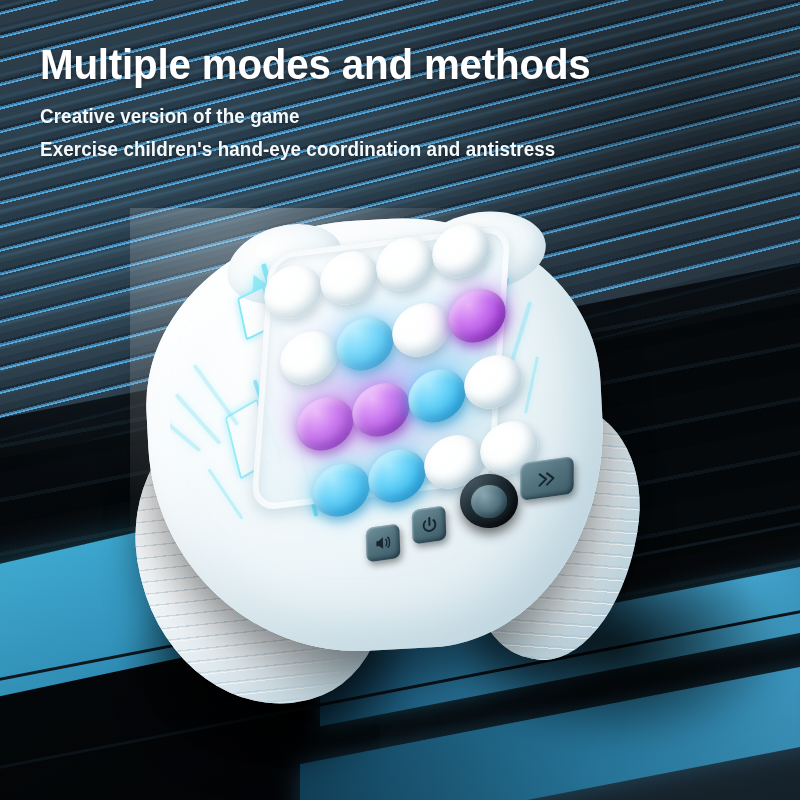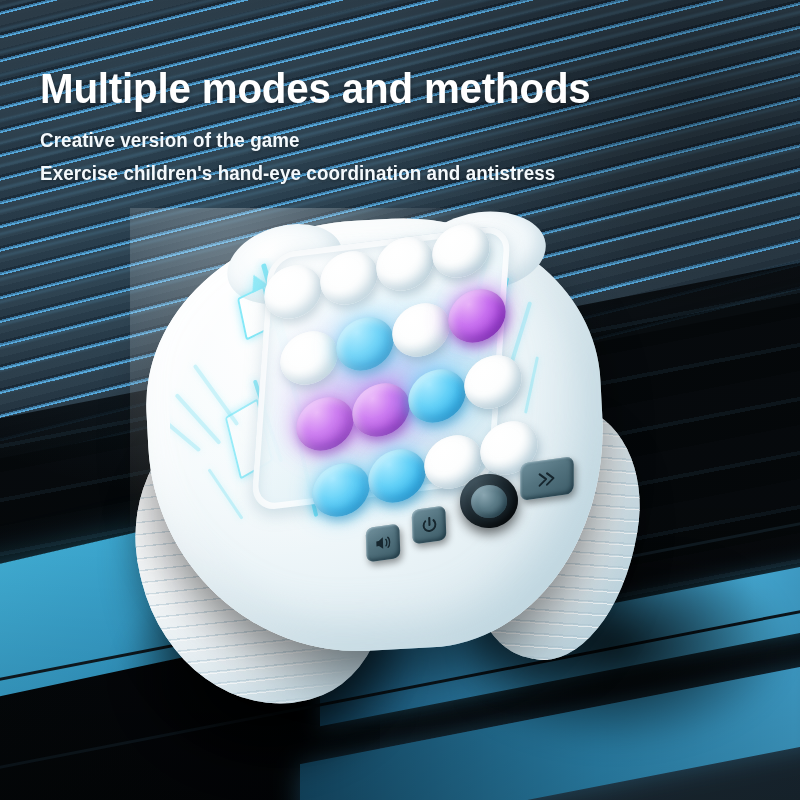--- a/index.html
+++ b/index.html
@@ -115,21 +115,21 @@
     background:radial-gradient(ellipse at 50% 50%, rgba(0,0,0,.92), rgba(0,0,0,0) 70%);
     filter:blur(10px);
   }
   .shadow-blob2{
     position:absolute;left:470px;top:560px;width:320px;height:190px;
     background:radial-gradient(ellipse at 45% 45%, rgba(0,0,0,.88), rgba(0,0,0,0) 70%);
     filter:blur(12px);
   }
 
   
-  .copy{position:absolute;left:40px;top:42px;width:720px;margin-top:24px;}
+  .copy{position:absolute;left:40px;top:42px;width:720px;}
   .headline{
     font-size:42px;font-weight:700;color:#ffffff;letter-spacing:-0.2px;
     line-height:1.08;margin:0 0 18px 0;
     font-family:"Liberation Sans","DejaVu Sans",sans-serif;
     transform:scaleX(.96);transform-origin:left center;
     text-shadow:0 2px 5px rgba(0,0,0,.35);
   }
   .subline{
     font-size:20px;font-weight:700;color:#f4f9fc;line-height:1.12;
     margin:0 0 10px 0;letter-spacing:.1px;

